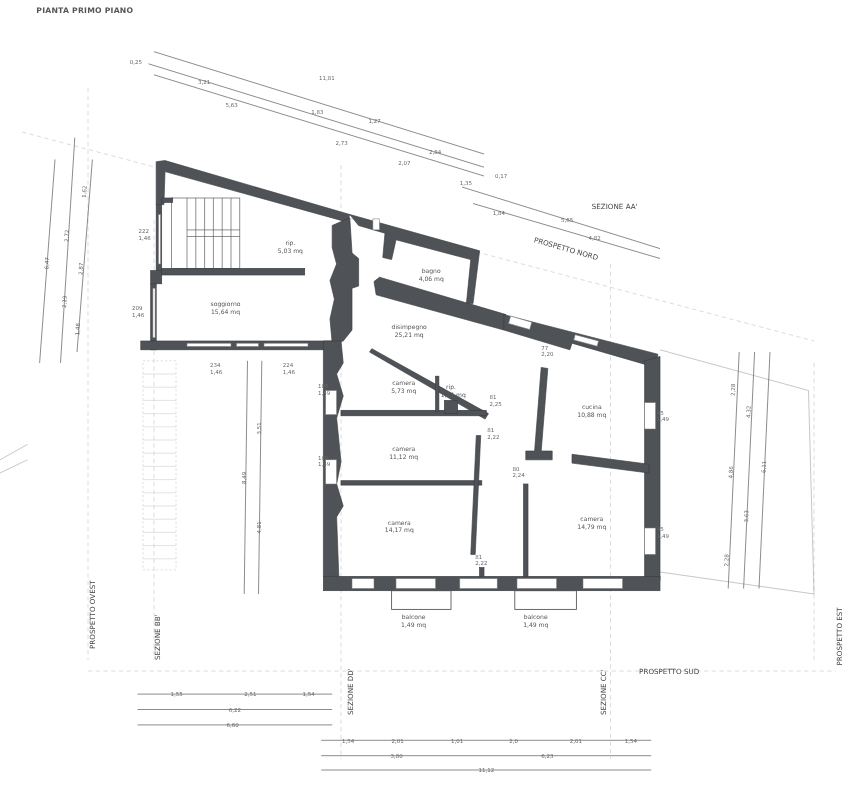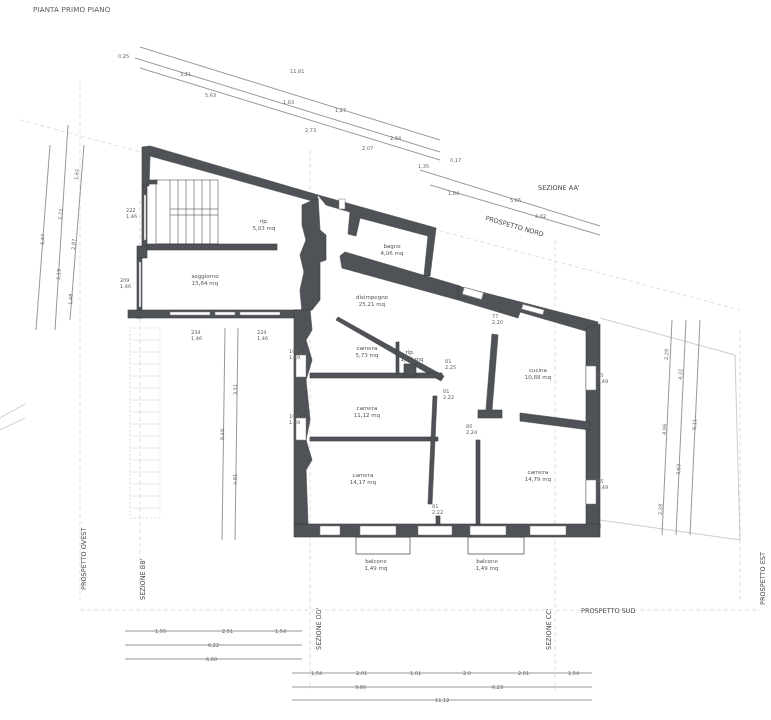--- a/index.html
+++ b/index.html
@@ -1,17 +1,17 @@
 <!DOCTYPE html>
 <html><head>
 <meta charset="utf-8">
 <style>
   html, body { margin: 0; padding: 0; background: #ffffff; }
   body { width: 771px; height: 720px; overflow: hidden; position: relative; font-family: "DejaVu Sans", sans-serif; }
-  .title { position: absolute; left: 33px; top: 6px; font-size: 7px; color: #555; letter-spacing: 0.2px; }
+  .title { position: absolute; left: 33px; top: 6px; font-size: 7px; color: #555; letter-spacing: 0.2px; font-weight: bold; }
   svg { position: absolute; left: 0; top: 0; }
   .wall { fill: #4f5358; stroke: #3a3d40; stroke-width: 0.6; }
   .dim { stroke: #6a6a6a; stroke-width: 0.7; fill: none; }
   .dimtxt { font-family: "DejaVu Sans", sans-serif; font-size: 5px; fill: #666; }
   .room { font-family: "DejaVu Sans", sans-serif; font-size: 5.5px; fill: #555; text-anchor: middle; }
   .lbl { font-family: "DejaVu Sans", sans-serif; font-size: 6.5px; fill: #444; }
   .guide { stroke: #c9c9c9; stroke-width: 0.6; stroke-dasharray: 4 3; fill: none; }
   .thin { stroke: #999; stroke-width: 0.5; fill: none; }
   .win { fill: #fff; stroke: #777; stroke-width: 0.5; }
 </style>

